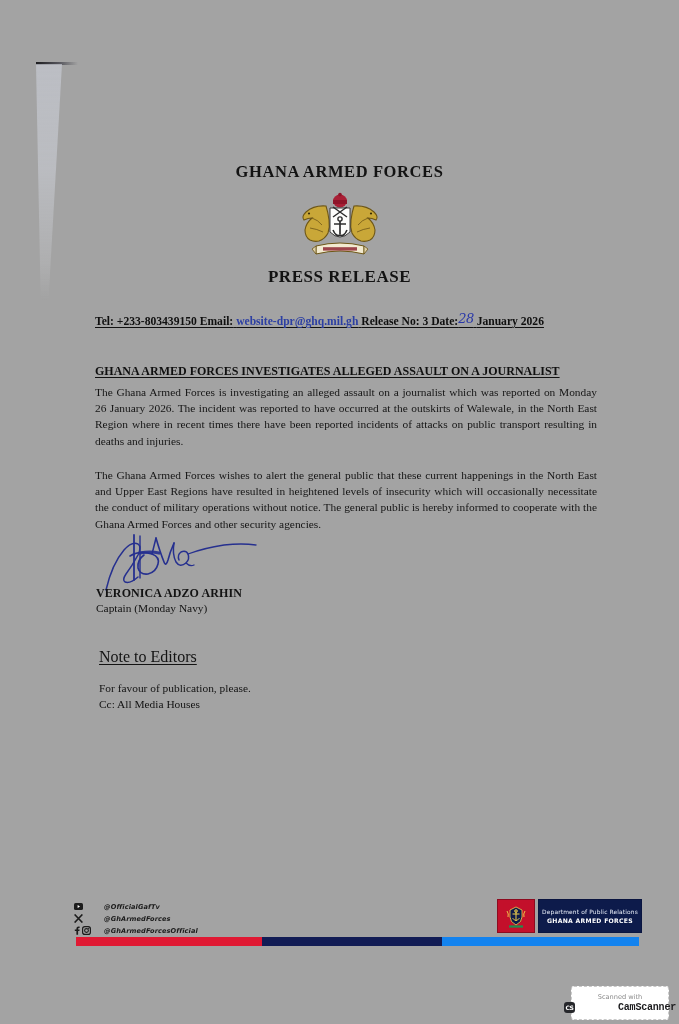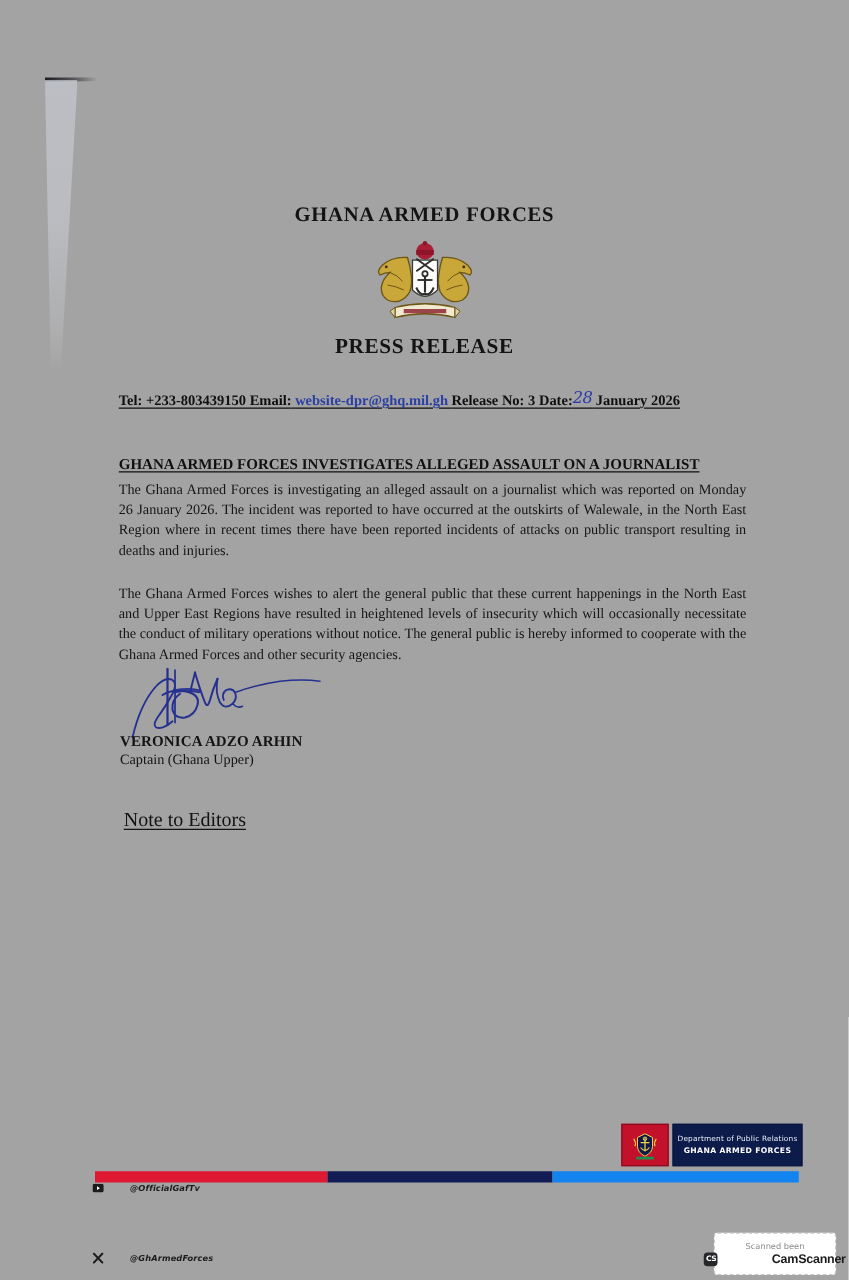--- a/index.html
+++ b/index.html
@@ -185,21 +185,20 @@
     left: 74px;
     top: 901px;
     display: flex;
     flex-direction: column;
     gap: 1px;
   }
   .social-row {
     display: flex;
     align-items: center;
     height: 11px;
-    margin-top: 44px;
   }
   .social-icons {
     width: 30px;
     display: flex;
     align-items: center;
     gap: 2px;
   }
   .social-handle {
     font-family: "DejaVu Sans", sans-serif;
     font-size: 6.6px;
@@ -298,21 +297,21 @@
     color: #ffffff;
     font-family: "DejaVu Sans", sans-serif;
     font-size: 6px;
     font-weight: bold;
     display: flex;
     align-items: center;
     justify-content: center;
     letter-spacing: -0.3px;
   }
   #camscanner-word {
-    font-family: Liberation Sans, sans-serif;
+    font-family: Liberation Mono, monospace;
     font-size: 10px;
     font-weight: bold;
     color: #1c1c1e;
     letter-spacing: -0.2px;
     padding-left: 40px;
   }
 </style>
 </head>
 <body>
 
@@ -379,25 +378,29 @@
       <path d="M52 8 Q56 22 60 32 Q62 37 64 30 Q66 22 70 13" stroke-width="1.6"></path>
       <path d="M70 13 Q68 24 72 32 Q76 38 82 33 Q86 29 84 24 Q82 20 77 22 Q73 25 75 30" stroke-width="1.5"></path>
       <path d="M84 24 Q100 18 120 15 Q138 13 152 15" stroke-width="1.3"></path>
       <path d="M82 33 Q86 37 90 35" stroke-width="1.3"></path>
       <path d="M36 23 Q46 21 55 23" stroke-width="3.2" opacity="0.9"></path>
     </g>
   </svg>
 
   <div id="signer-block">
     <div id="signer-name">VERONICA ADZO ARHIN</div>
-    <div>Captain (Ghana Upper)</div>
+    <div>Captain (Monday Navy)</div>
   </div>
 
   <div id="note-to-editors">Note to Editors</div>
 
+  <div id="closing-block">
+    <div>For favour of publication, please.</div>
+    <div>Cc: All Media Houses</div>
+  </div>
 
   <div id="footer-social">
 
     <div class="social-row">
       <span class="social-icons">
         <svg width="9" height="7" viewBox="0 0 9 7">
           <rect x="0" y="0" width="9" height="7" rx="1.6" fill="#1c1c1c"></rect>
           <path d="M3.6 2 L6 3.5 L3.6 5 Z" fill="#ffffff"></path>
         </svg>
       </span>
@@ -448,20 +451,20 @@
     </div>
   </div>
 
   <div id="footer-bar">
     <div class="seg-red"></div>
     <div class="seg-navy"></div>
     <div class="seg-blue"></div>
   </div>
 
   <div id="camscanner">
-    <div id="camscanner-top">Scanned been</div>
+    <div id="camscanner-top">Scanned with</div>
     <div id="camscanner-brand">
       <span id="camscanner-badge">CS</span>
       <span id="camscanner-word">CamScanner</span>
     </div>
   </div>
 
 </div>
 
 </body></html>

